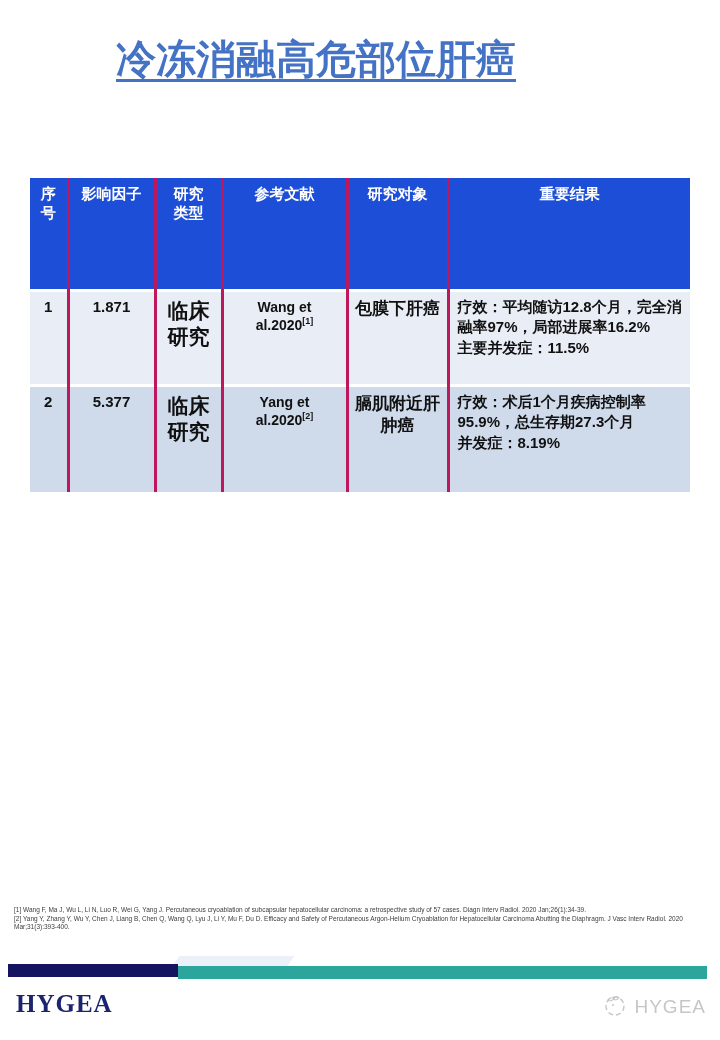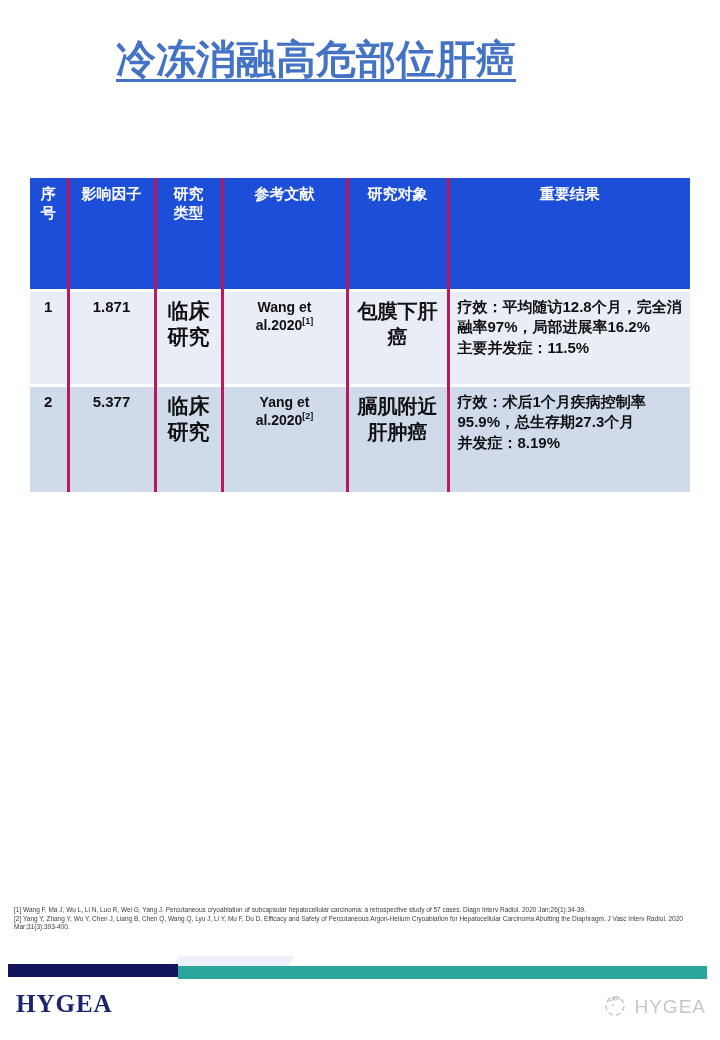--- a/index.html
+++ b/index.html
@@ -29,21 +29,21 @@
   table.study tr + tr td{border-top:3px solid #ffffff;}
   tr.row1 td{background:#E9EDF6;height:86px;}
   tr.row2 td{background:#CFDAEB;height:99px;}
   .cjk-cell{font-size:21px;line-height:1.25;}
   .wrap-narrow{display:inline-block;max-width:1.3em;line-height:1.25;}
   .wrap-2char{display:inline-block;max-width:2.4em;line-height:1.25;}
   .num-cell{font-size:15px;}
   .ref-cell{font-size:14px;line-height:1.3;}
   .ref-wrap{display:inline-block;max-width:82px;}
   .ref-cell sup{font-size:9px;}
-  .subject-cell{font-size:20px;line-height:1.3;}
+  .subject-cell{font-size:17px;line-height:1.3;}
   .result-cell{text-align:left !important;font-size:15px;line-height:1.35;padding:5px 6px 0 8px !important;margin-left:8px;}
 
   
   .footnotes{position:absolute;left:14px;top:906px;width:698px;color:#3c3c3c;
              font-size:6.5px;line-height:1.22;}
   .footnotes .fn{margin:0 0 1px 0;}
 
   
   .bar-navy{position:absolute;left:8px;top:964px;width:170px;height:13px;background:#15155F;}
   .bar-teal{position:absolute;left:178px;top:966px;width:529px;height:13px;background:#2CA59C;}

